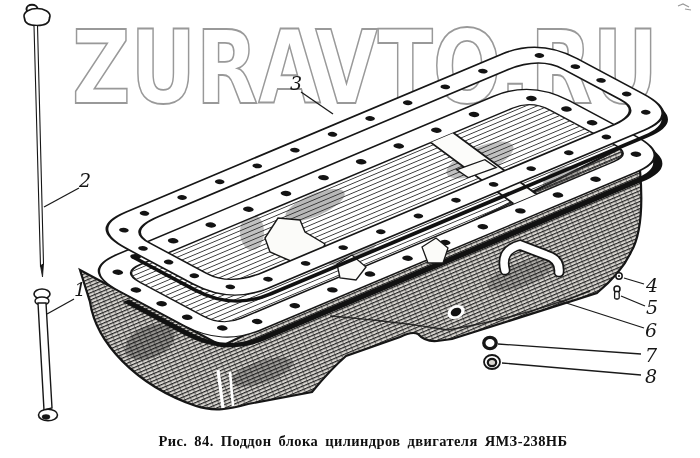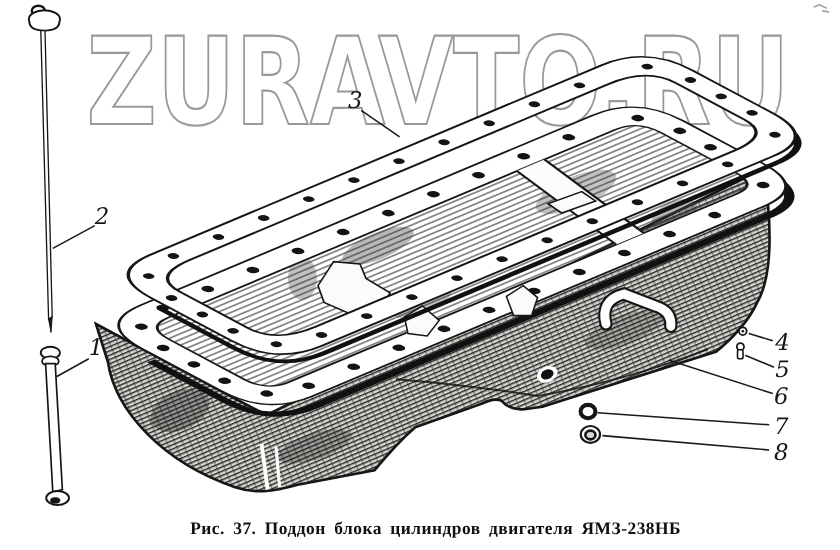--- a/index.html
+++ b/index.html
@@ -214,14 +214,14 @@
     <text class="callout" x="85" y="187">2</text>
     <text class="callout" x="296" y="90">3</text>
     <text class="callout" x="652" y="292">4</text>
     <text class="callout" x="652" y="314">5</text>
     <text class="callout" x="651" y="337">6</text>
     <text class="callout" x="651" y="362">7</text>
     <text class="callout" x="651" y="383">8</text>
   </g>
 </svg>
 
-<div class="caption">Рис. 37. Поддон блока цилиндров двигателя ЯМЗ-238НБ</div>
+<div class="caption">Рис. 84. Поддон блока цилиндров двигателя ЯМЗ-238НБ</div>
 </div>
 
 </body></html>

